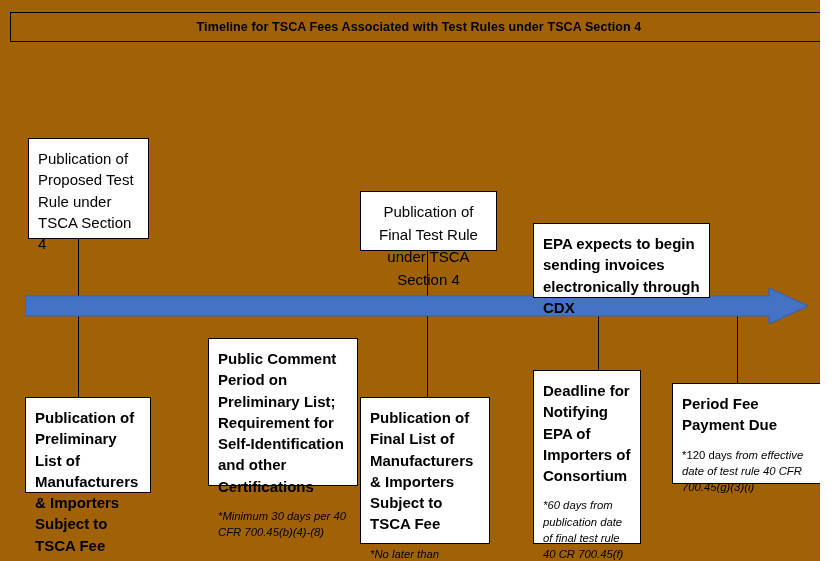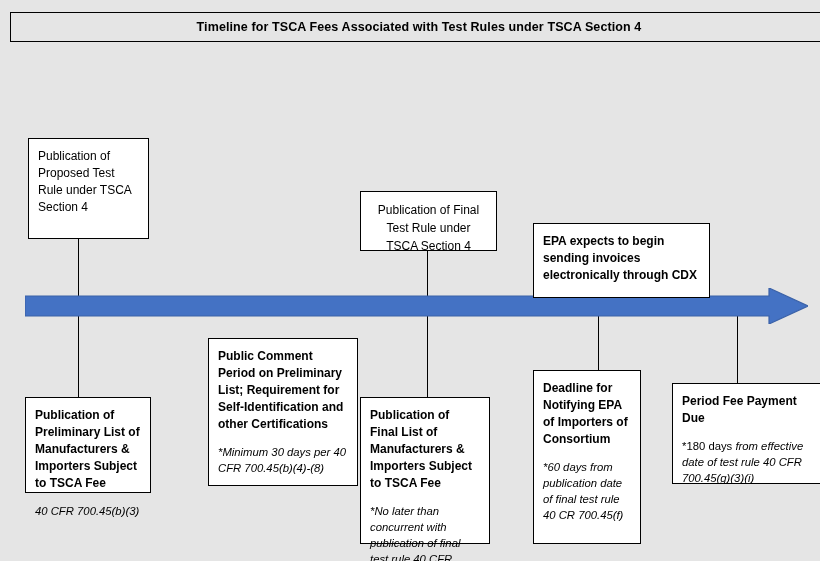--- a/index.html
+++ b/index.html
@@ -8,21 +8,21 @@
     background: #ffffff;
   }
   body {
     font-family: "Liberation Sans", sans-serif;
     color: #000000;
   }
   #page {
     position: relative;
     width: 820px;
     height: 561px;
-    background: #e5e5e5;
+    background: #a16207;
     overflow: hidden;
   }
 
   
   .title-box {
     position: absolute;
     left: 10px;
     top: 12px;
     width: 818px;
     height: 30px;
@@ -61,21 +61,21 @@
     border: 1.2px solid #000000;
     box-sizing: border-box;
     background: #ffffff;
     padding: 9px 9px 8px 9px;
   }
   .node p {
     margin: 0;
     line-height: 1.42;
   }
   .node .head {
-    font-size: 12px;
+    font-size: 15px;
   }
   .node .head.bold {
     font-weight: bold;
   }
   .node .note {
     font-size: 11.3px;
     font-style: italic;
     margin-top: 11px;
   }
   .node .note .upright {
@@ -136,16 +136,16 @@
     <p class="note">*No later than concurrent with publication of final test rule 40 CFR 700.45(b)(7)</p>
   </div>
 
   <div class="node" style="left:533px; top:370px; width:108px; height:174px;">
     <p class="head bold">Deadline for Notifying EPA of Importers of Consortium</p>
     <p class="note">*60 days from publication date of final test rule 40 CR 700.45(f)</p>
   </div>
 
   <div class="node" style="left:672px; top:383px; width:152px; height:101px;">
     <p class="head bold">Period Fee Payment Due</p>
-    <p class="note"><span class="upright">*180 days </span><span>from effective date of test rule 40 CFR 700.45(g)(3)(i)</span></p>
+    <p class="note"><span class="upright">*120 days </span><span>from effective date of test rule 40 CFR 700.45(g)(3)(i)</span></p>
   </div>
 
 </div>
 
 </body></html>

